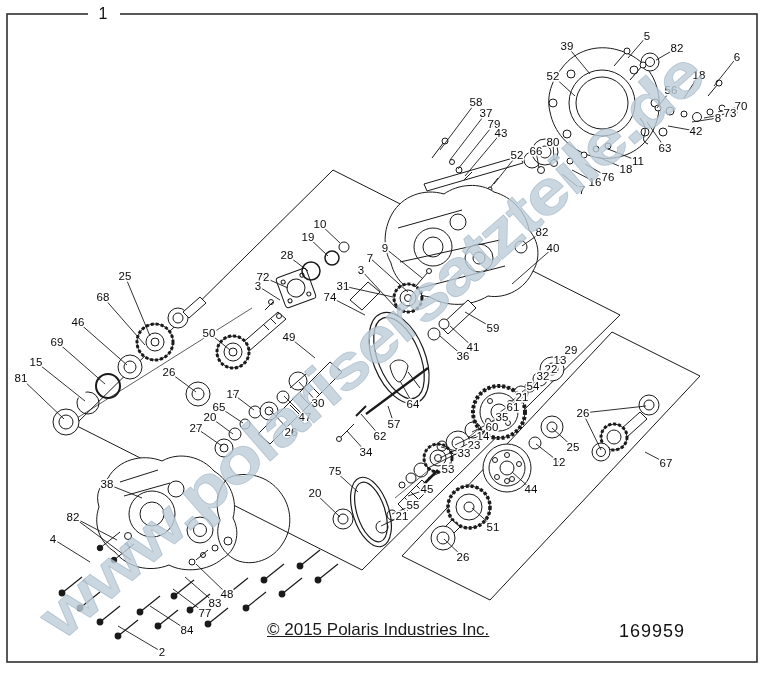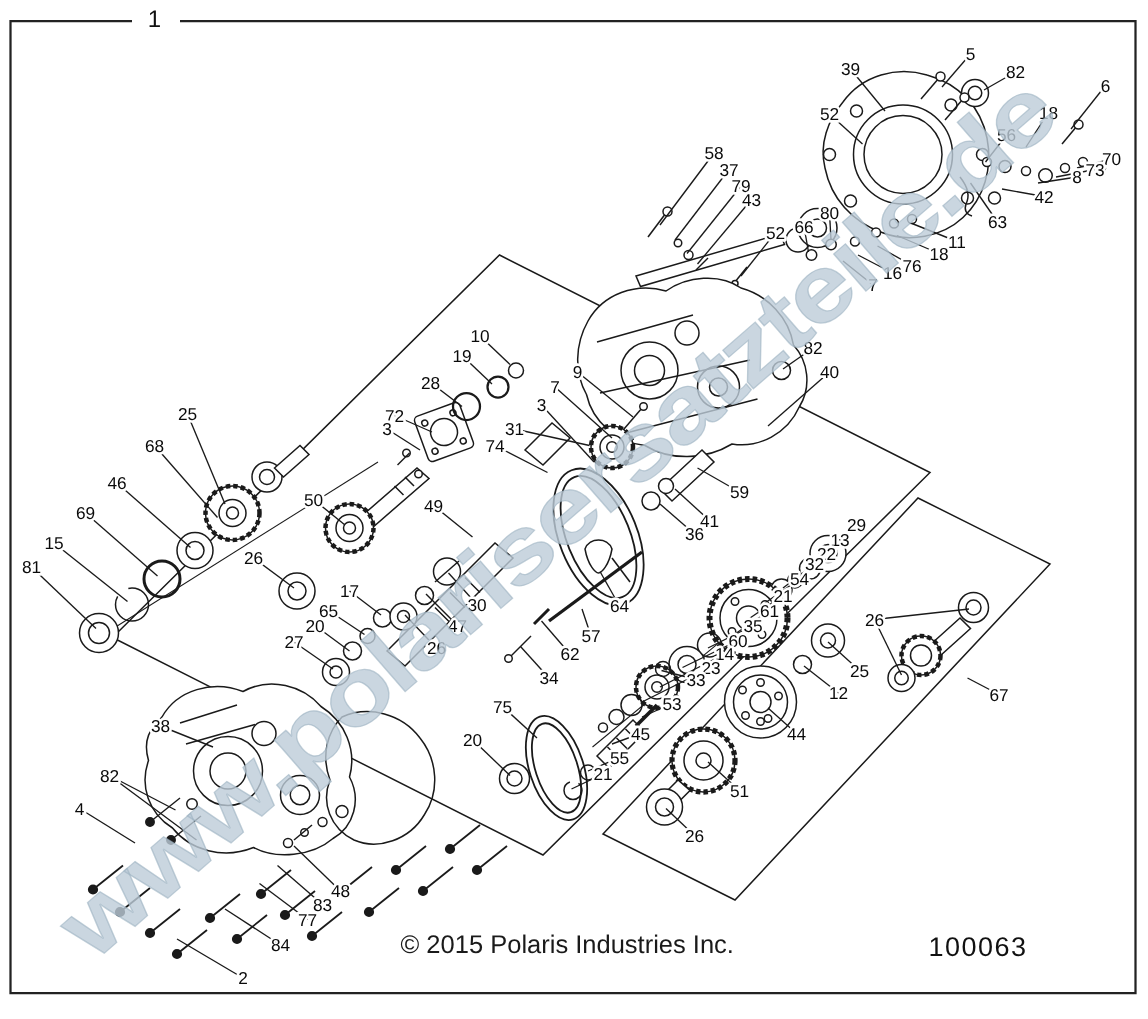--- a/index.html
+++ b/index.html
@@ -1,20 +1,20 @@
 <!DOCTYPE html>
 <html><head>
 <meta charset="utf-8">
 <style>
   html,body{margin:0;padding:0;background:#fff;}
   body{width:765px;height:679px;position:relative;overflow:hidden;
        font-family:"Liberation Sans",sans-serif;}
   .abs{position:absolute;}
   #item-number{left:88px;top:5px;width:30px;text-align:center;font-size:16px;color:#111;}
-  #copyright{left:267px;top:620px;font-size:17px;color:#1a1a1a;}
+  #copyright{left:267px;top:620px;font-size:17px;color:#1a1a1a;text-decoration:underline;}
   #drawing-number{left:619px;top:621px;font-size:18px;letter-spacing:1px;color:#111;}
   svg{position:absolute;left:0;top:0;}
   .callout{font-family:"Liberation Sans",sans-serif;font-size:11.5px;fill:#0a0a0a;
            paint-order:stroke;stroke:#fff;stroke-width:3.5px;stroke-linejoin:round;}
   .leader{stroke:#1a1a1a;stroke-width:0.9;}
   .ln{stroke:#1a1a1a;stroke-width:1;fill:none;}
   .pt{stroke:#1a1a1a;stroke-width:1;fill:#fff;}
   .teeth{stroke:#1a1a1a;fill:none;stroke-dasharray:3 2;}
   .wm{font-family:"Liberation Sans",sans-serif;font-weight:bold;}
 </style>
@@ -491,13 +491,13 @@
       <text x="187" y="634" text-anchor="middle" class="callout">84</text>
       <line x1="162" y1="652" x2="118" y2="626" class="leader"></line>
       <text x="162" y="656" text-anchor="middle" class="callout">2</text>
     </g>
 
   <text class="wm" transform="translate(62,642) rotate(-41)" font-size="62" letter-spacing="-2" textLength="855" lengthAdjust="spacingAndGlyphs" fill="#bdccd8" fill-opacity="0.8" stroke="#9cb2c2" stroke-opacity="0.6" stroke-width="0.8">www.polarisersatzteile.de</text>
 </svg>
 
 <div class="abs" id="item-number">1</div>
 <div class="abs" id="copyright">© 2015 Polaris Industries Inc.</div>
-<div class="abs" id="drawing-number">100063</div>
+<div class="abs" id="drawing-number">169959</div>
 
 </body></html>

